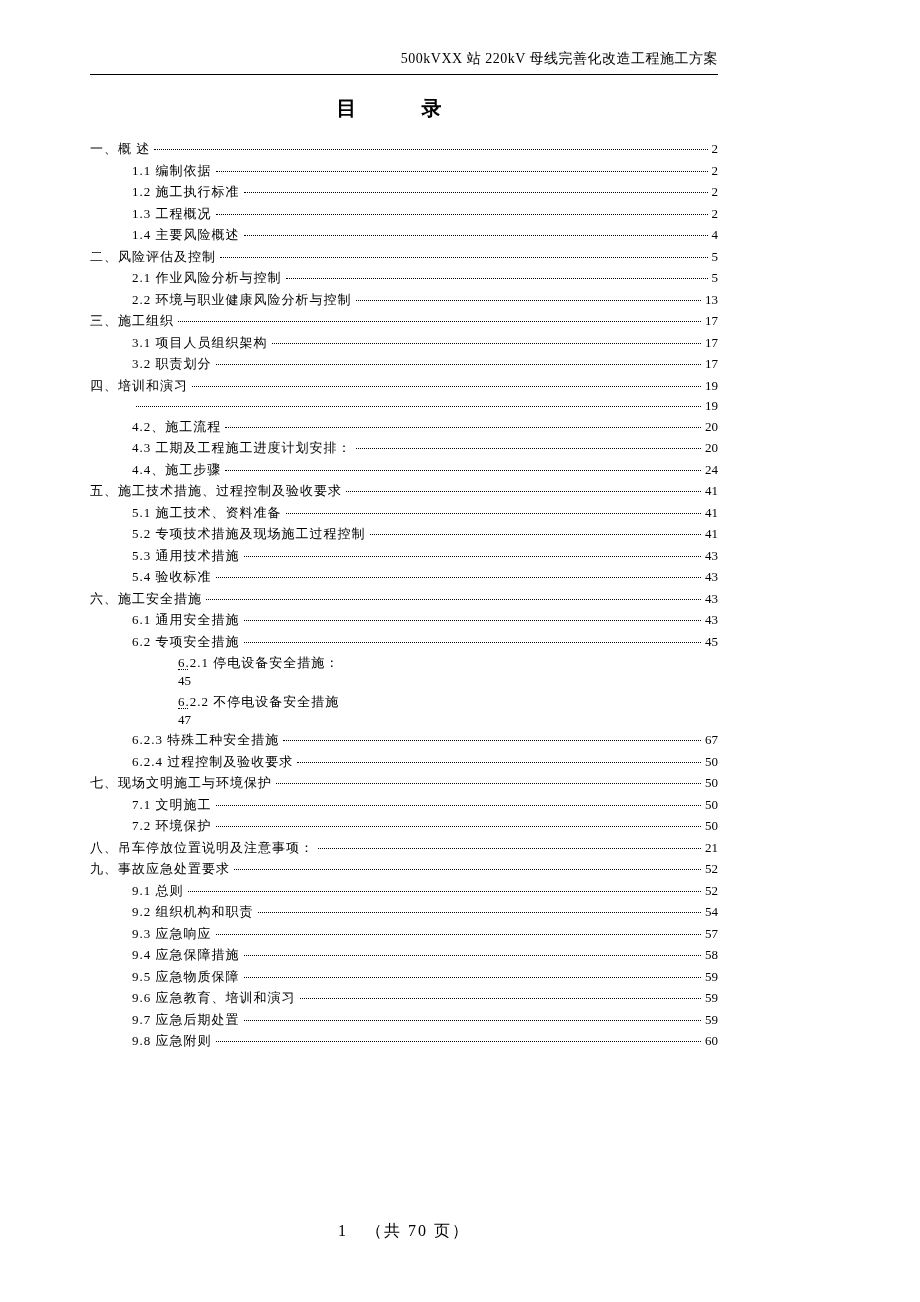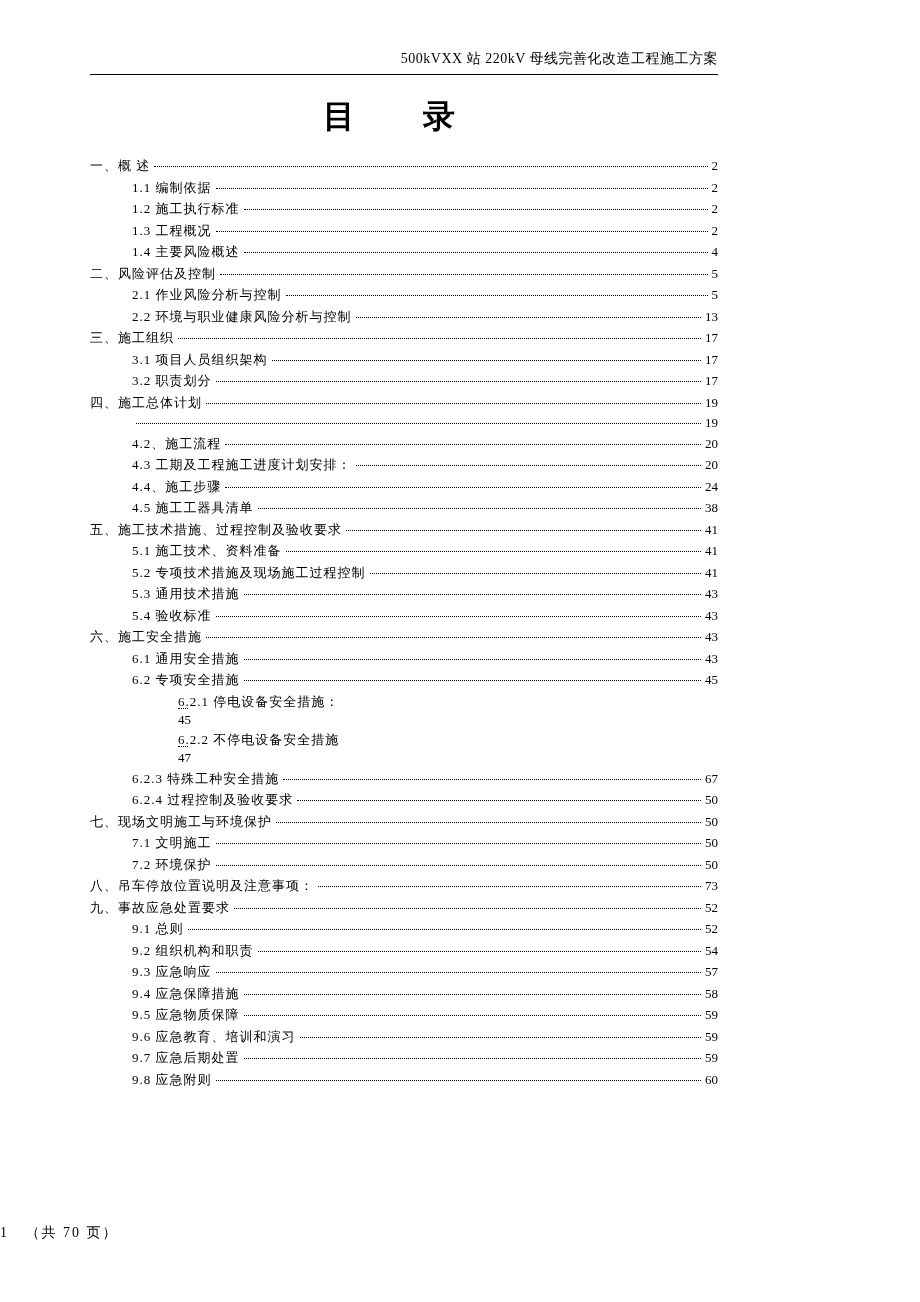--- a/index.html
+++ b/index.html
@@ -19,21 +19,21 @@
   }
   .header-line {
     text-align: right;
     font-size: 14px;
     padding-bottom: 6px;
     border-bottom: 1px solid #000;
     letter-spacing: 0.5px;
   }
   .title {
     text-align: center;
-    font-size: 32px;
+    font-size: 20px;
     font-weight: bold;
     letter-spacing: 30px;
     margin: 20px 0 18px 0;
   }
   .toc {
     font-size: 13px;
   }
   .toc-row {
     display: flex;
     align-items: baseline;
@@ -56,22 +56,22 @@
     flex: 0 0 auto;
   }
   .indent-0 { padding-left: 0; }
   .indent-1 { padding-left: 42px; }
   .indent-2 { padding-left: 84px; flex-direction: column; }
   .footer {
     position: absolute;
     bottom: 60px;
     left: 0;
     right: 0;
-    text-align: left;
-    font-size: 14px;
+    text-align: center;
+    font-size: 16px;
     letter-spacing: 2px;
   }
 </style>
 </head>
 <body>
 
 <div class="page">
 
   <div class="header-line">500kVXX 站 220kV 母线完善化改造工程施工方案</div>
 
@@ -127,21 +127,21 @@
         <span class="toc-label">3.1 项目人员组织架构</span>
         <span class="dots"></span>
         <span class="toc-page">17</span>
       </div>
       <div class="toc-row indent-1">
         <span class="toc-label">3.2 职责划分</span>
         <span class="dots"></span>
         <span class="toc-page">17</span>
       </div>
       <div class="toc-row indent-0">
-        <span class="toc-label">四、施工总体计划</span>
+        <span class="toc-label">四、培训和演习</span>
         <span class="dots"></span>
         <span class="toc-page">19</span>
       </div>
       <div class="toc-row indent-1">
         <span class="dots"></span>
         <span class="toc-page">19</span>
       </div>
       <div class="toc-row indent-1">
         <span class="toc-label">4.2、施工流程</span>
         <span class="dots"></span>
@@ -149,25 +149,20 @@
       </div>
       <div class="toc-row indent-1">
         <span class="toc-label">4.3 工期及工程施工进度计划安排：</span>
         <span class="dots"></span>
         <span class="toc-page">20</span>
       </div>
       <div class="toc-row indent-1">
         <span class="toc-label">4.4、施工步骤</span>
         <span class="dots"></span>
         <span class="toc-page">24</span>
-      </div>
-      <div class="toc-row indent-1">
-        <span class="toc-label">4.5 施工工器具清单</span>
-        <span class="dots"></span>
-        <span class="toc-page">38</span>
       </div>
       <div class="toc-row indent-0">
         <span class="toc-label">五、施工技术措施、过程控制及验收要求</span>
         <span class="dots"></span>
         <span class="toc-page">41</span>
       </div>
       <div class="toc-row indent-1">
         <span class="toc-label">5.1 施工技术、资料准备</span>
         <span class="dots"></span>
         <span class="toc-page">41</span>
@@ -233,21 +228,21 @@
         <span class="toc-page">50</span>
       </div>
       <div class="toc-row indent-1">
         <span class="toc-label">7.2 环境保护</span>
         <span class="dots"></span>
         <span class="toc-page">50</span>
       </div>
       <div class="toc-row indent-0">
         <span class="toc-label">八、吊车停放位置说明及注意事项：</span>
         <span class="dots"></span>
-        <span class="toc-page">73</span>
+        <span class="toc-page">21</span>
       </div>
       <div class="toc-row indent-0">
         <span class="toc-label">九、事故应急处置要求</span>
         <span class="dots"></span>
         <span class="toc-page">52</span>
       </div>
       <div class="toc-row indent-1">
         <span class="toc-label">9.1 总则</span>
         <span class="dots"></span>
         <span class="toc-page">52</span>

